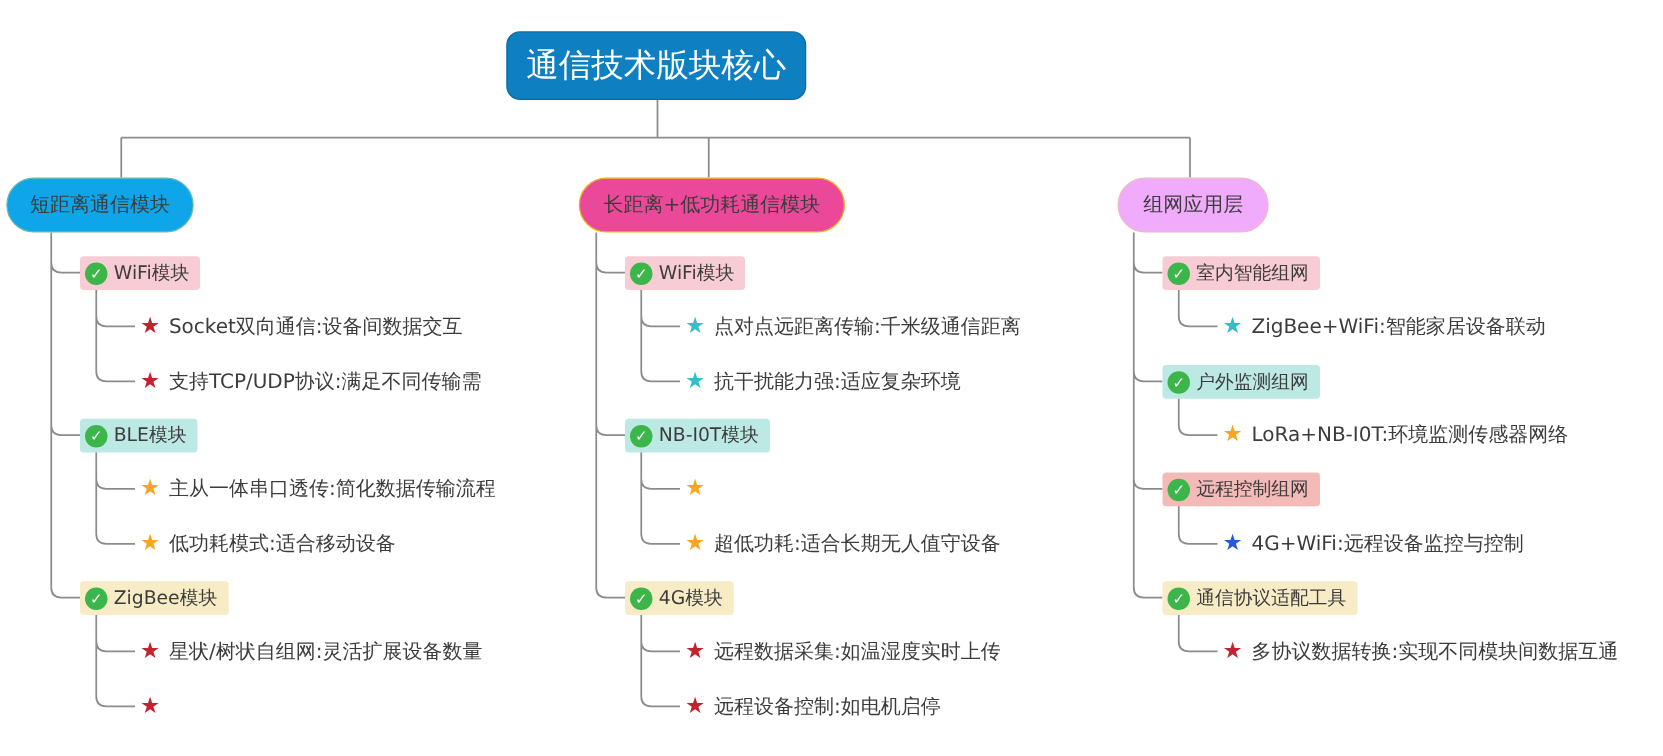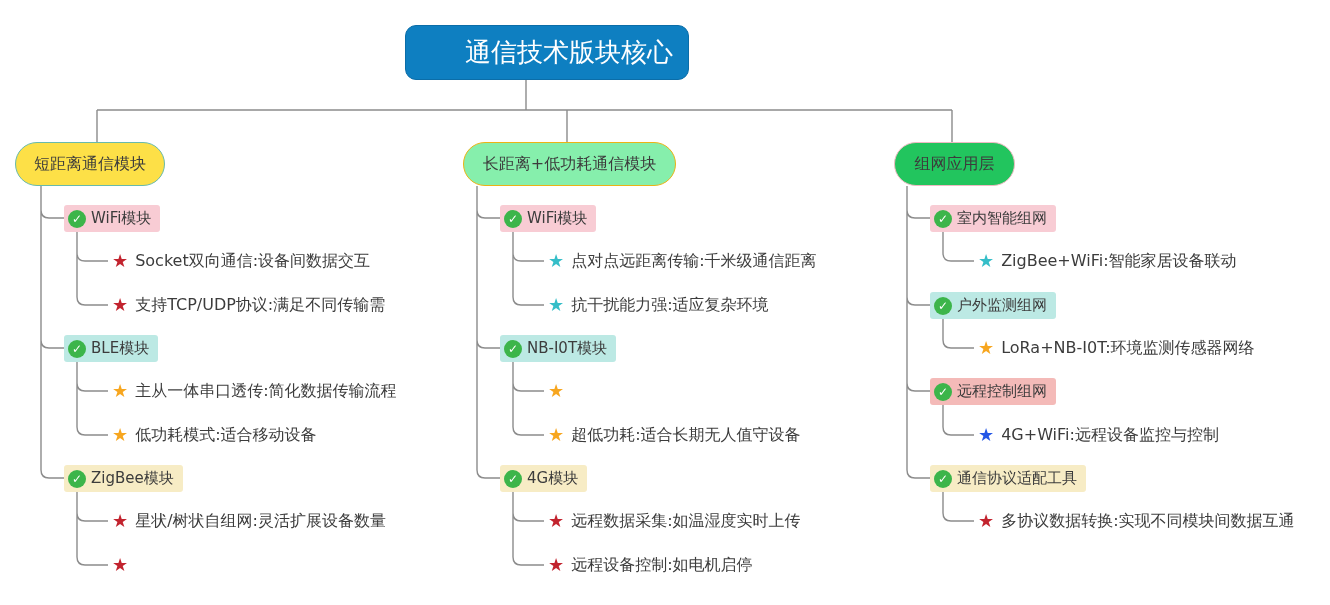--- a/index.html
+++ b/index.html
@@ -2,27 +2,27 @@
 <html><head>
 <meta charset="utf-8">
 <style>
   html,body{margin:0;padding:0;background:#ffffff;font-family:"DejaVu Sans","Liberation Sans",sans-serif;}
   #canvas{position:relative;width:1330px;height:605px;background:#ffffff;overflow:hidden;}
   svg.wires{position:absolute;left:0;top:0;width:1330px;height:605px;}
   svg.wires path{stroke:#8c8c8c;stroke-width:1.4;fill:none;}
 
   .root{position:absolute;left:405px;top:25px;width:238px;height:53px;background:#0e7fc1;
         border:1px solid #0b6da8;border-radius:11px;color:#ffffff;font-size:26px;
-        display:flex;align-items:center;justify-content:center;white-space:nowrap;cursor:default;padding-left:44px;}
+        display:flex;align-items:center;justify-content:center;white-space:nowrap;cursor:default;}
 
   .pill{position:absolute;height:44px;border-radius:22px;box-sizing:border-box;
         display:flex;align-items:center;justify-content:center;font-size:16px;color:#3c3c3c;white-space:nowrap;}
-  .pill.b1{left:15px;top:142px;width:150px;background:#fde047;border:1.5px solid #68baac;}
-  .pill.b2{left:463px;top:142px;width:213px;background:#86efac;border:1.5px solid #ecb215;}
-  .pill.b3{left:894px;top:142px;width:121px;background:#22c55e;border:1.5px solid #eebac2;}
+  .pill.b1{left:5px;top:142px;width:150px;background:#0ea5e9;border:1.5px solid #68baac;}
+  .pill.b2{left:463px;top:142px;width:213px;background:#ec4899;border:1.5px solid #ecb215;}
+  .pill.b3{left:894px;top:142px;width:121px;background:#f0abfc;border:1.5px solid #eebac2;}
 
   .l2{position:absolute;height:27px;display:inline-flex;align-items:center;gap:5px;
       padding:0 9px 0 4px;border-radius:3px;font-size:15px;color:#3c3c3c;white-space:nowrap;}
   .bg-pink{background:#f8ccd4;}
   .bg-cyan{background:#bce9e4;}
   .bg-yellow{background:#f7ecc5;}
   .bg-salmon{background:#f4bab8;}
 
   .check{width:18px;height:18px;border-radius:50%;background:#3cb54a;color:#ffffff;
          display:flex;align-items:center;justify-content:center;font-size:12px;font-weight:bold;flex:0 0 auto;}

